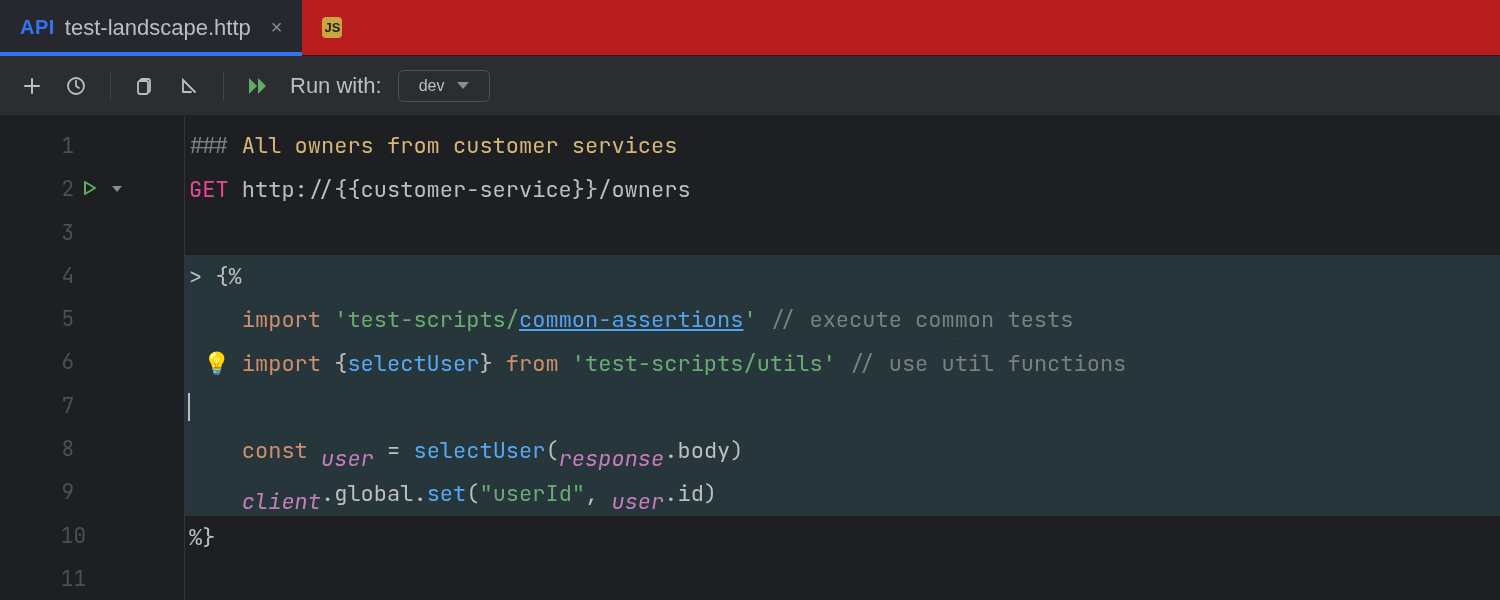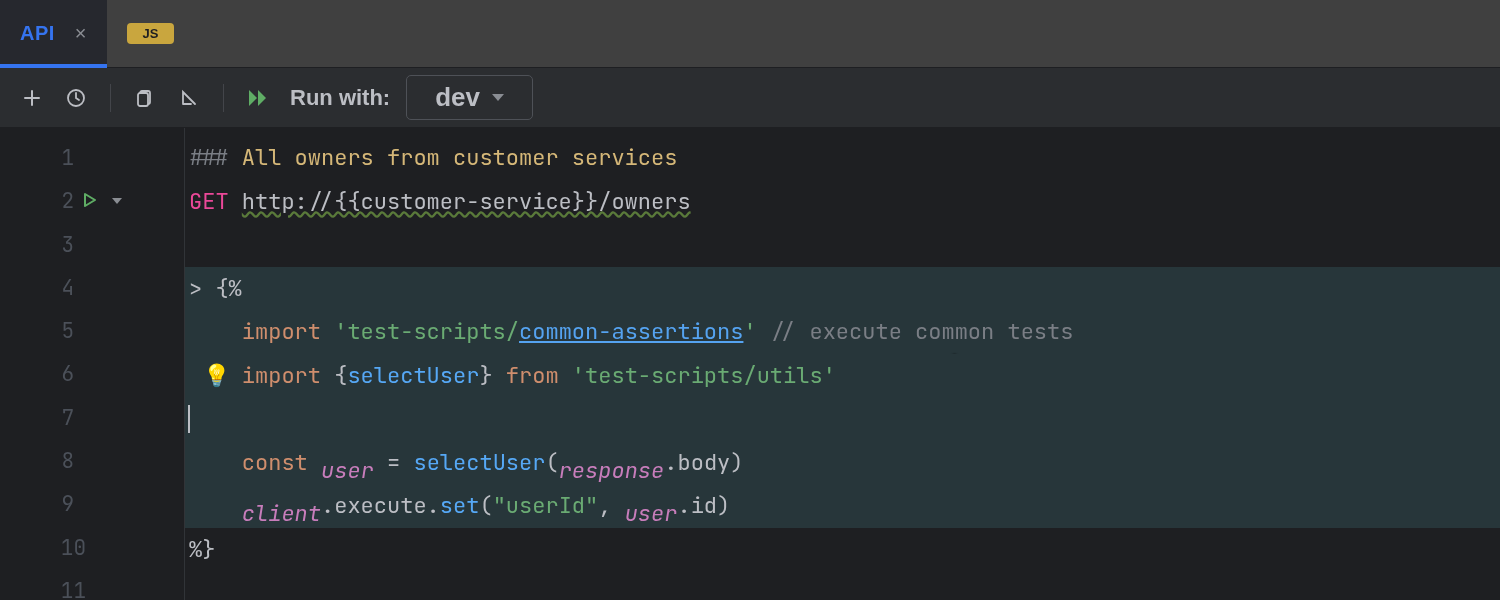--- a/index.html
+++ b/index.html
@@ -8,22 +8,22 @@
     color: #bcbec4;
     font-family: "Segoe UI", Arial, sans-serif;
     font-size: 14px;
     width: 1500px;
     height: 600px;
     overflow: hidden;
   }
   
   .tabs {
     display: flex;
-    height: 68px;
-    background: #404040;
+    height: 56px;
+    background: #b91c1c;
     border-bottom: 1px solid #1e1f22;
   }
   .tab {
     display: flex;
     align-items: center;
     padding: 0 20px;
     gap: 10px;
     font-size: 22px;
     color: #bcbec4;
     position: relative;
@@ -48,33 +48,32 @@
     color: #3574f0;
     font-weight: 700;
     font-size: 20px;
     letter-spacing: 0.5px;
   }
   .js-badge {
     background: #c9a63e;
     color: #1e1f22;
     font-weight: 700;
     font-size: 13px;
-    padding: 3px 16px;
+    padding: 3px 2px;
     border-radius: 4px;
   }
   
   .toolbar {
     display: flex;
     align-items: center;
     height: 60px;
     background: #2b2d30;
     padding: 0 12px;
     gap: 4px;
     border-bottom: 1px solid #1e1f22;
-    font-weight: bold;
   }
   .tool-btn {
     width: 40px;
     height: 40px;
     display: flex;
     align-items: center;
     justify-content: center;
     border-radius: 4px;
     cursor: pointer;
   }
@@ -90,25 +89,25 @@
   }
   .run-label {
     font-size: 22px;
     color: #bcbec4;
     margin-left: 8px;
     margin-right: 12px;
   }
   .env-select {
     border: 1px solid #4e5157;
     border-radius: 5px;
-    padding: 6px 28px;
+    padding: 6px 20px;
     display: flex;
     align-items: center;
     gap: 12px;
-    font-size: 26px;
+    font-size: 16px;
     cursor: pointer;
   }
   .chev-down {
     width: 0; height: 0;
     border-left: 6px solid transparent;
     border-right: 6px solid transparent;
     border-top: 7px solid #8a8d93;
   }
   
   .editor {
@@ -164,21 +163,21 @@
     white-space: pre;
     padding-left: 4px;
     position: relative;
   }
   .block-bg {
     background: #27363a;
   }
   .c-comment { color: #7a7e85; }
   .c-keyword { color: #cf8e6d; }
   .c-method { color: #ec4899; }
-  .c-url { color: #bcbec4; text-decoration: underline; text-decoration-style: wavy; text-decoration-color: #5a7a3a; }
+  .c-url { color: #bcbec4; text-decoration-style: wavy; text-decoration-color: #5a7a3a; }
   .c-string { color: #6aab73; }
   .c-link { color: #55a3f0; text-decoration: underline; }
   .c-func { color: #56a8f5; }
   .c-ident { color: #c77dbb; font-style: italic; margin-top: 16px; }
   .c-prop { color: #bcbec4; }
   .c-punct { color: #bcbec4; }
   .c-section { color: #d5b778; }
   .bulb {
     position: absolute;
     left: 18px;
@@ -200,20 +199,21 @@
     background: #bcbec4;
     top: 8px;
   }
 </style>
 </head>
 <body>
 
 <div class="tabs">
   <div class="tab active">
     <span class="api-badge">API</span>
+    <span>test-landscape.http</span>
     <span class="close">×</span>
   </div>
   <div class="tab">
     <span class="js-badge">JS</span>
   </div>
 </div>
 
 <div class="toolbar">
   <div class="tool-btn">
     <svg width="20" height="20" viewBox="0 0 20 20">
@@ -291,28 +291,28 @@
       <span>    </span><span class="c-keyword">import</span><span> </span><span class="c-string">'test-scripts/</span><span class="c-link">common-assertions</span><span class="c-string">'</span><span> </span><span class="c-comment">// execute common tests</span>
       <span class="cursor-hand">
         <svg width="28" height="32" viewBox="0 0 28 32">
             <path d="M9 2v12l-3-2-2 2 5 10h10l2-10-3-2v-4l-3-1v-3l-3-1V2z" fill="#fff" stroke="#000" stroke-width="1"></path>
           </svg>
       </span>
     </div>
 
     <div class="cline block-bg" style="position:relative;">
       <span class="bulb">💡</span>
-      <span>    </span><span class="c-keyword">import</span><span> </span><span class="c-punct">{</span><span class="c-func">selectUser</span><span class="c-punct">}</span><span> </span><span class="c-keyword">from</span><span> </span><span class="c-string">'test-scripts/utils'</span><span> </span>
+      <span>    </span><span class="c-keyword">import</span><span> </span><span class="c-punct">{</span><span class="c-func">selectUser</span><span class="c-punct">}</span><span> </span><span class="c-keyword">from</span><span> </span><span class="c-string">'test-scripts/utils'</span><span> </span><span class="c-comment">// use util functions</span>
     </div>
 
     <div class="cline block-bg" style="position:relative;">
       <span class="caret-line"></span>
     </div>
 
     <div class="cline block-bg"><span>    </span><span class="c-keyword">const</span><span> </span><span class="c-ident">user</span><span class="c-punct"> = </span><span class="c-func">selectUser</span><span class="c-punct">(</span><span class="c-ident">response</span><span class="c-prop">.body)</span></div>
 
-    <div class="cline block-bg"><span>    </span><span class="c-ident">client</span><span class="c-prop">.execute.</span><span class="c-func">set</span><span class="c-punct">(</span><span class="c-string">"userId"</span><span class="c-punct">, </span><span class="c-ident">user</span><span class="c-prop">.id)</span></div>
+    <div class="cline block-bg"><span>    </span><span class="c-ident">client</span><span class="c-prop">.global.</span><span class="c-func">set</span><span class="c-punct">(</span><span class="c-string">"userId"</span><span class="c-punct">, </span><span class="c-ident">user</span><span class="c-prop">.id)</span></div>
 
     <div class="cline"><span class="c-punct">%}</span></div>
 
     <div class="cline"></div>
   </div>
 </div>
 
 </body></html>

